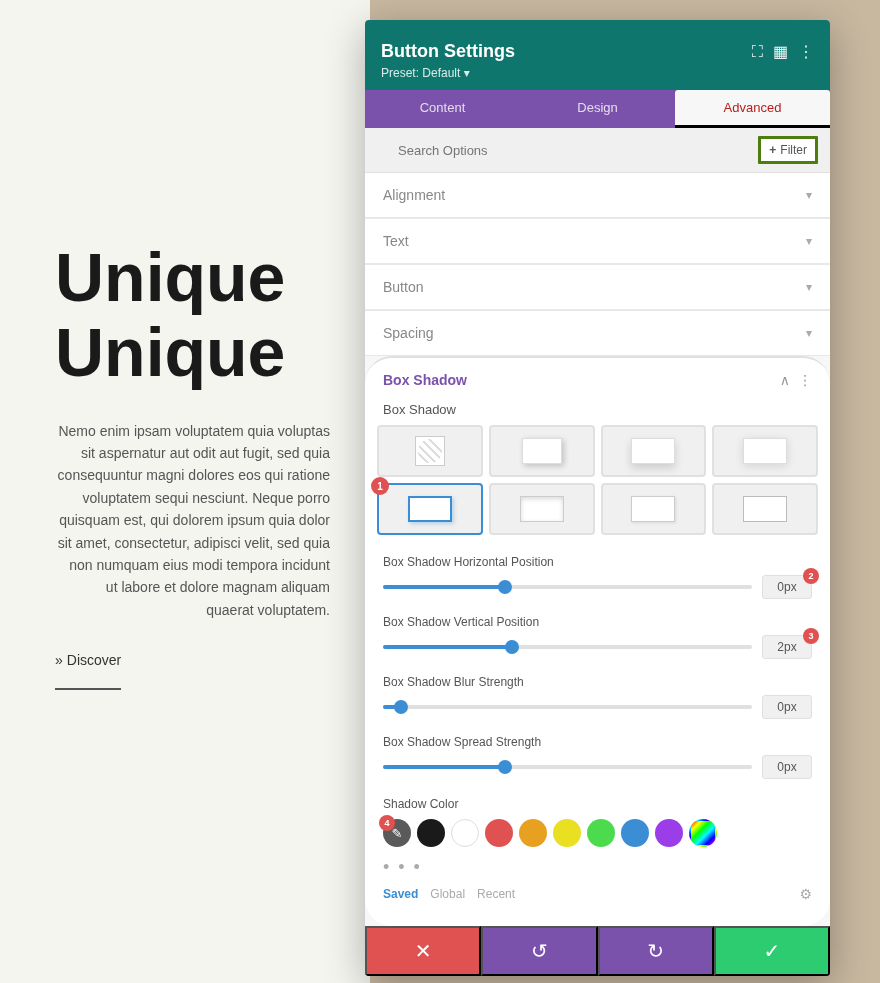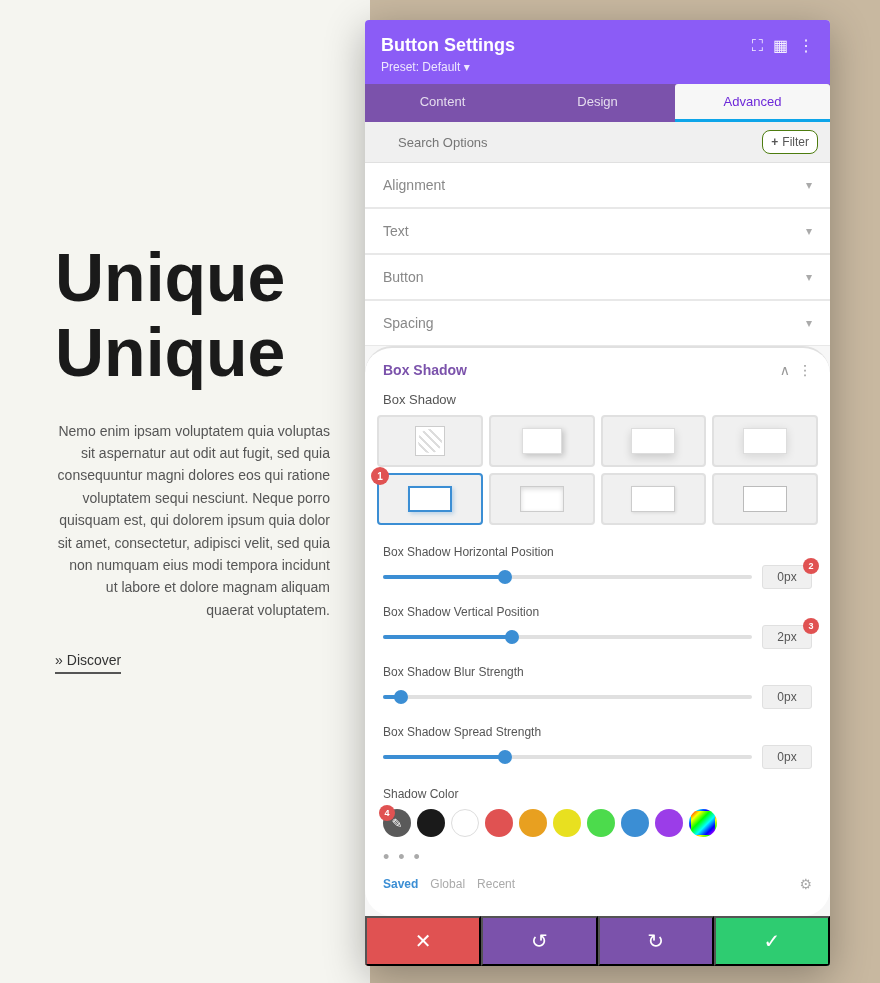--- a/index.html
+++ b/index.html
@@ -47,21 +47,21 @@
       color: #555;
       line-height: 1.6;
       margin-bottom: 30px;
       text-align: right;
     }
     .page-link {
       font-size: 14px;
       color: #333;
       text-decoration: none;
       border-bottom: 2px solid #555;
-      padding-bottom: 4px;
+      padding-bottom: 20px;
     }
     .page-link::before {
       content: '»';
       margin-right: 4px;
     }
 
     
     .panel {
       position: absolute;
       left: 365px;
@@ -71,22 +71,22 @@
       border-radius: 4px;
       box-shadow: 0 10px 40px rgba(0,0,0,0.3);
       display: flex;
       flex-direction: column;
       max-height: 960px;
       overflow: hidden;
     }
 
     
     .panel-header {
-      background: #8b5cf6;
-      padding: 15px 16px 0;
+      background: #0f766e;
+      padding: 21px 16px 0;
       color: #fff;
     }
     .panel-header-top {
       display: flex;
       align-items: center;
       justify-content: space-between;
       margin-bottom: 4px;
     }
     .panel-title {
       font-size: 18px;
@@ -126,22 +126,22 @@
       text-align: center;
       padding: 10px 0;
       font-size: 13px;
       font-weight: 500;
       cursor: pointer;
       color: rgba(255,255,255,0.8);
       border-bottom: 3px solid transparent;
     }
     .panel-tab.active {
       background: #f7f7f7;
-      color: #6d28d9;
-      border-bottom: 3px solid #0ea5e9;
+      color: #b91c1c;
+      border-bottom: 3px solid #000000;
       border-radius: 3px 3px 0 0;
     }
 
     
     .panel-search {
       display: flex;
       align-items: center;
       background: #f0f0f0;
       padding: 8px 12px;
       border-bottom: 1px solid #e0e0e0;
@@ -150,22 +150,22 @@
       flex: 1;
       border: none;
       background: transparent;
       font-size: 13px;
       color: #0369a1;
       outline: none;
       margin-left: 21px;
     }
     .filter-btn {
       background: #fff;
-      border: 1px solid #4d7c0f;
-      border-radius: 8px;
+      border: 3px solid #4d7c0f;
+      border-radius: 1px;
       padding: 4px 8px;
       font-size: 12px;
       color: #555;
       cursor: pointer;
       display: flex;
       align-items: center;
       gap: 4px;
     }
     .filter-btn::before {
       content: '+';

